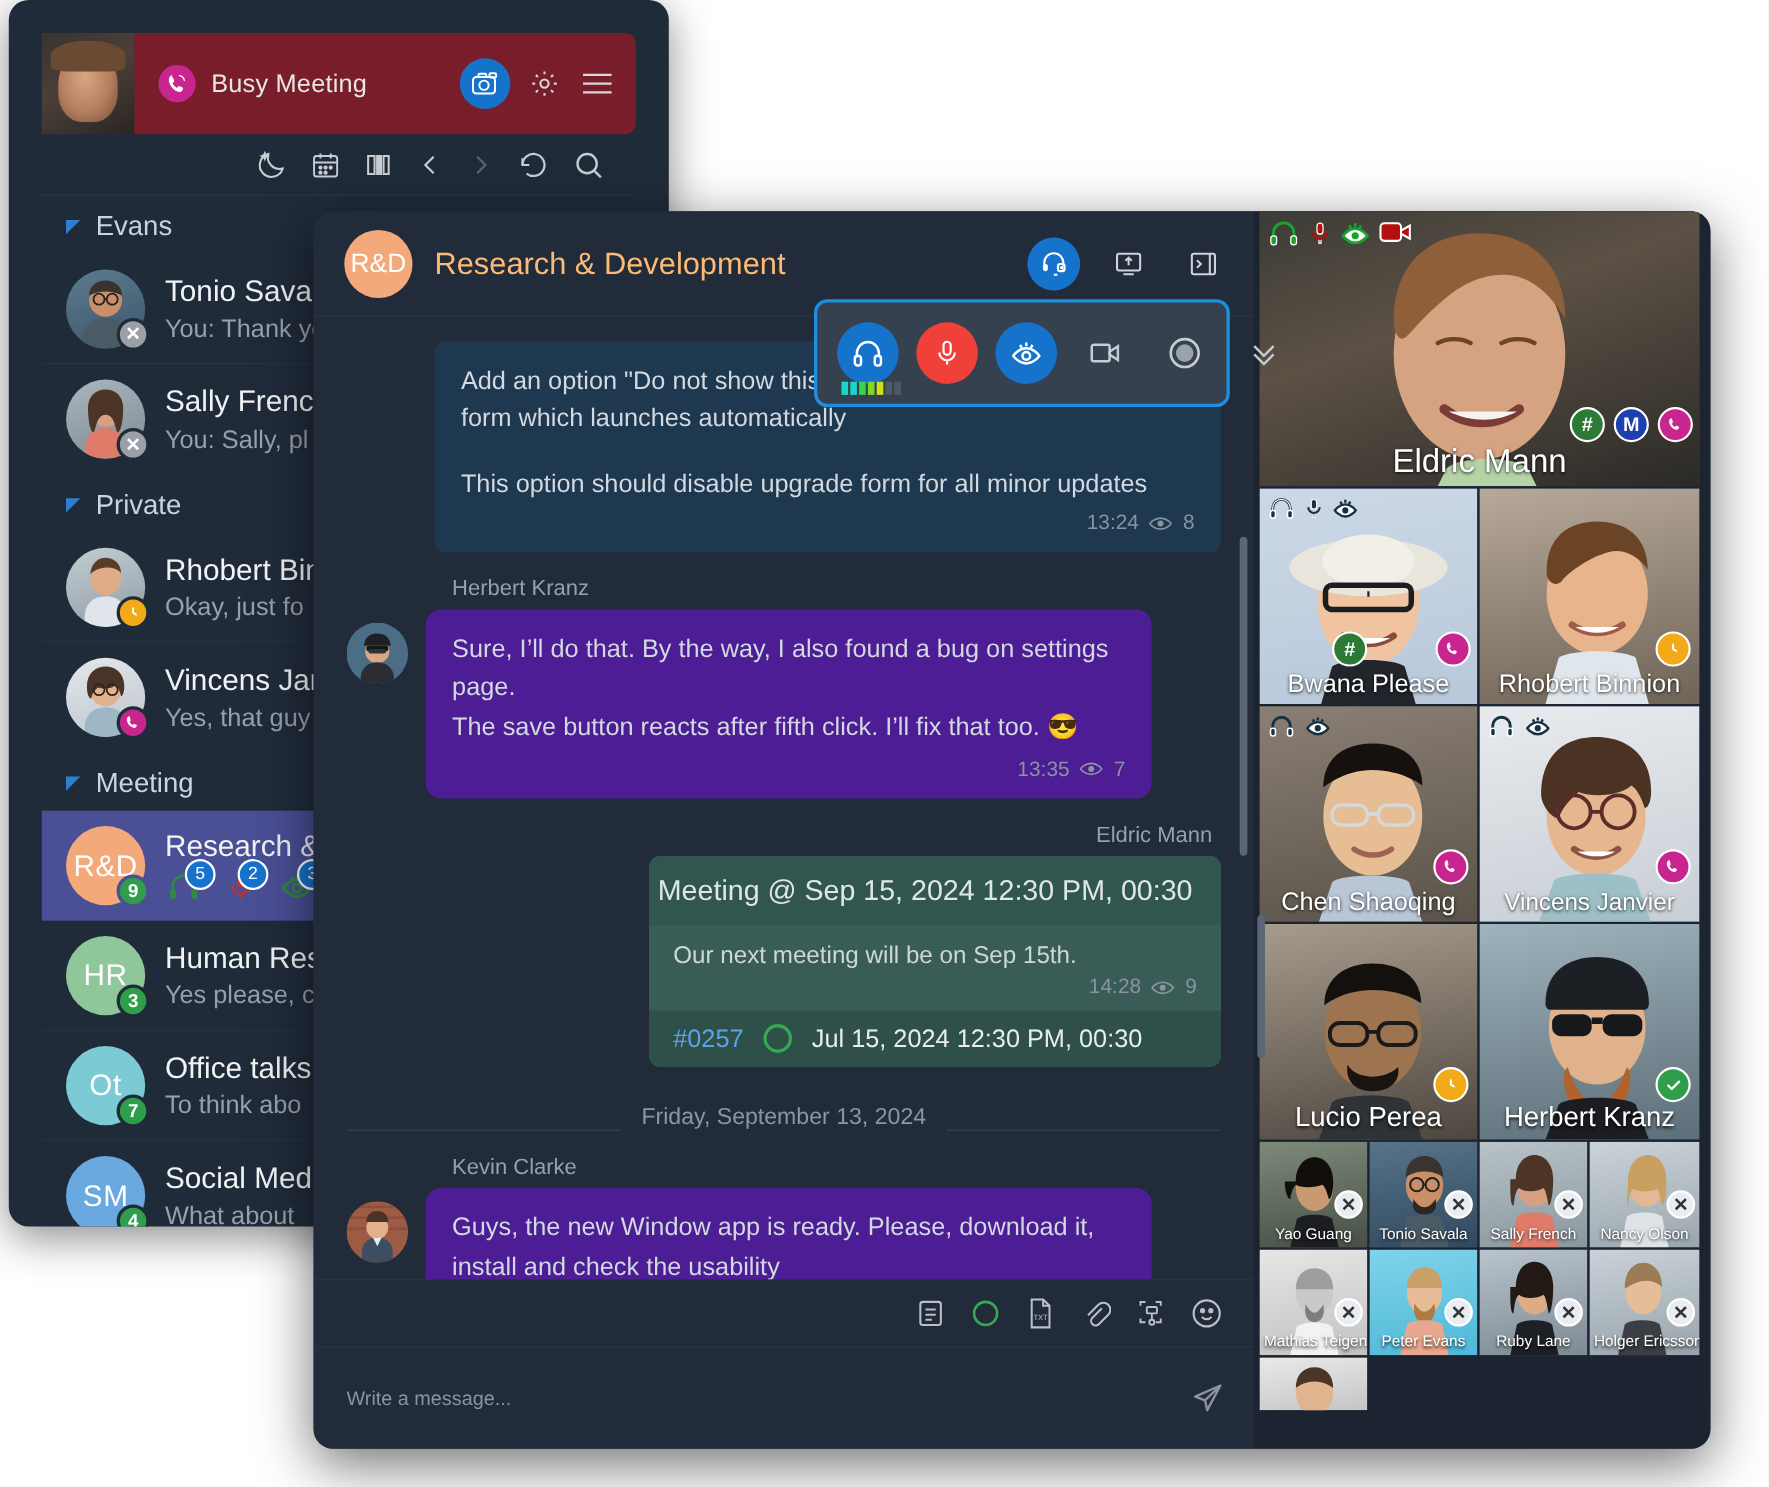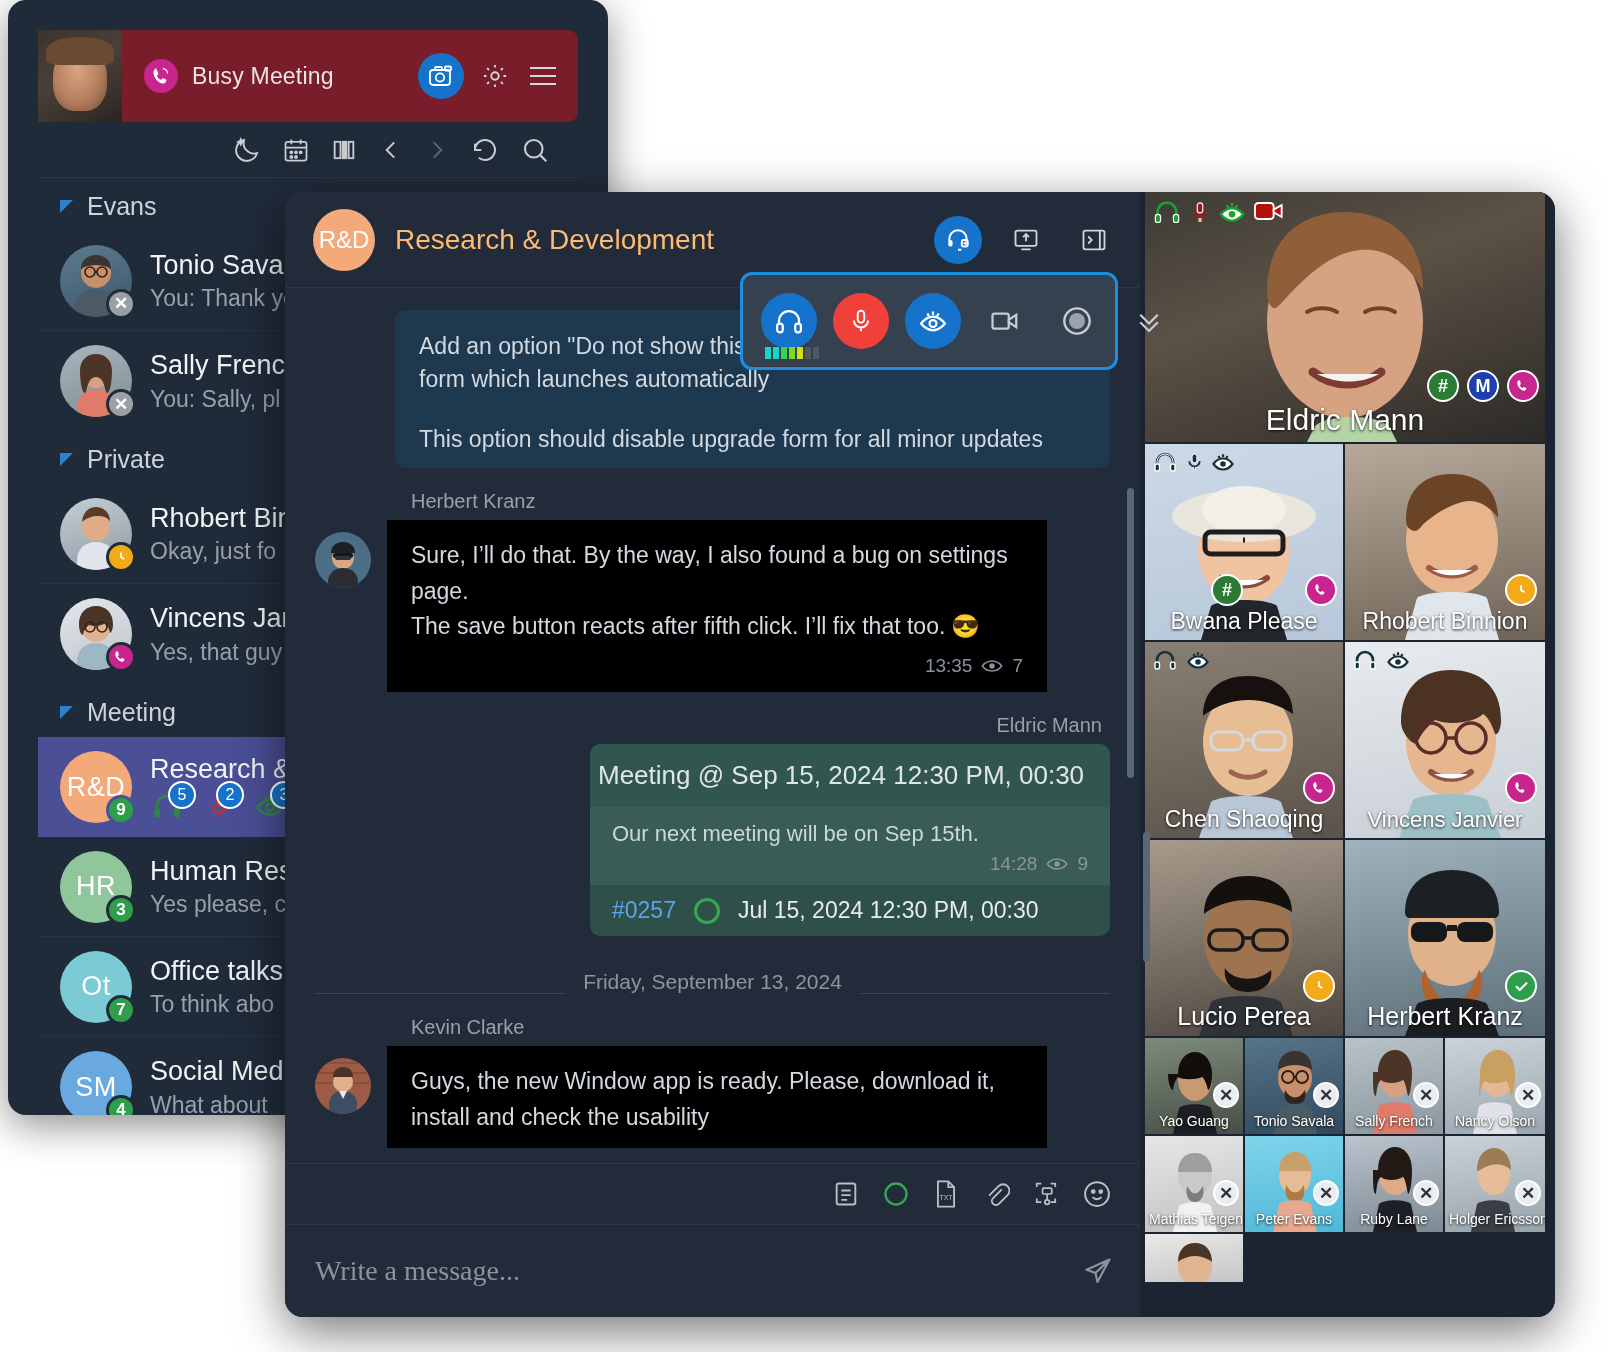--- a/index.html
+++ b/index.html
@@ -163,21 +163,21 @@
     padding: 20px 24px 12px 24px;
     color:#d3d9e0; font-size:23px; line-height:1.45;
     position:relative;
   }
   .meta { text-align:right; color:#8a949f; font-size:19px; margin-top:6px; display:flex; justify-content:flex-end; align-items:center; gap:9px; }
   .sender { color:#97a0ab; font-size:20px; margin: 22px 0 7px 96px; }
   .sender.right { text-align:right; margin: 22px 8px 7px 0; }
   .row-in { display:flex; align-items:flex-start; gap:16px; }
   .msg-av { width:56px;height:56px;border-radius:50%; flex:0 0 56px; overflow:hidden; position:relative; margin-top:12px;}
   .bubble-in {
-    background:#000000; border-radius:0;
+    background:#4c1d95; border-radius:14px;
     padding: 18px 24px 12px 24px;
     color:#d3d9e0; font-size:23px; line-height:1.55;
     max-width: 660px;
   }
   .meet-card { margin-left:auto; width: 520px; border-radius:10px; overflow:hidden; }
   .meet-head { background:#31564f; color:#dfe7e6; font-size:26px; padding: 16px 8px; }
   .meet-body { background:#3a5c56; color:#cbd8d6; font-size:22px; padding: 14px 22px 10px 22px; }
   .meet-foot { background:#2f5049; padding: 12px 22px; display:flex; align-items:center; gap:18px; font-size:23px; color:#e7ecef;}
   .tick { color:#5ba3e8; }
   .ocircle { width:26px;height:26px;border-radius:50%;border:3px solid #35a853; flex:0 0 26px; }
@@ -188,21 +188,21 @@
     height: 62px; border-top:1px solid #2c3747; border-bottom:1px solid #2c3747;
     display:flex; align-items:center; justify-content:flex-end; gap:22px;
     padding-right: 28px; color:#b9c0c8;
   }
   .composer {
     height: 92px; display:flex; align-items:center; gap: 16px;
     padding: 0 26px 0 30px;
   }
   .composer input {
     flex:1; background:transparent; border:0; outline:0;
-    color:#fca5a5; font-size:28px; font-family:Liberation Serif, serif;
+    color:#fca5a5; font-size:18px; font-family:Liberation Sans, sans-serif;
   }
   .composer input::placeholder { color:#8b949e; }
 
   
   .chat-scroll { position:absolute; right:6px; top:200px; width:7px; height:290px; background:#5a6776; border-radius:4px; }
 
   
   .video-pane { width: 415px; background:#1b2430; position:relative; }
   .tile { position:absolute; overflow:hidden; background:#32404f; }
   .tile .bgimg { position:absolute; inset:0; background-size:cover; background-position:center; }
@@ -571,20 +571,30 @@
       </div>
 
       <div class="msgs">
 
         <div class="chat-scroll"></div>
 
         <div class="bubble-out">
           <div>Add an option "Do not show this message again" on the upgrade form which launches automatically</div>
           <div style="height:26px"></div>
           <div>This option should disable upgrade form for all minor updates</div>
+          <div class="meta">
+            <span>13:24</span>
+            <span>
+              <svg width="22" height="16" viewBox="0 0 24 16" fill="none" stroke="currentColor" stroke-width="1.7">
+                  <path d="M1.5 8S5 2.5 12 2.5 22.5 8 22.5 8 19 13.5 12 13.5 1.5 8 1.5 8z"></path>
+                  <circle cx="12" cy="8" r="3" fill="currentColor" stroke="none"></circle>
+                </svg>
+            </span>
+            <span>8</span>
+          </div>
         </div>
 
         <div class="sender">Herbert Kranz</div>
         <div class="row-in">
           <span class="msg-av">
             <svg width="56" height="56" viewBox="0 0 56 56">
                 <rect width="56" height="56" fill="#4c6d86"></rect>
                 <circle cx="28" cy="26" r="11" fill="#d9a783"></circle>
                 <path d="M28 36c-9 0-15 6-15 14v6h30v-6c0-8-6-14-15-14z" fill="#2a2d33"></path>
                 <path d="M16 21c0-7 5-11 12-11s12 4 12 11z" fill="#1d2024"></path>

